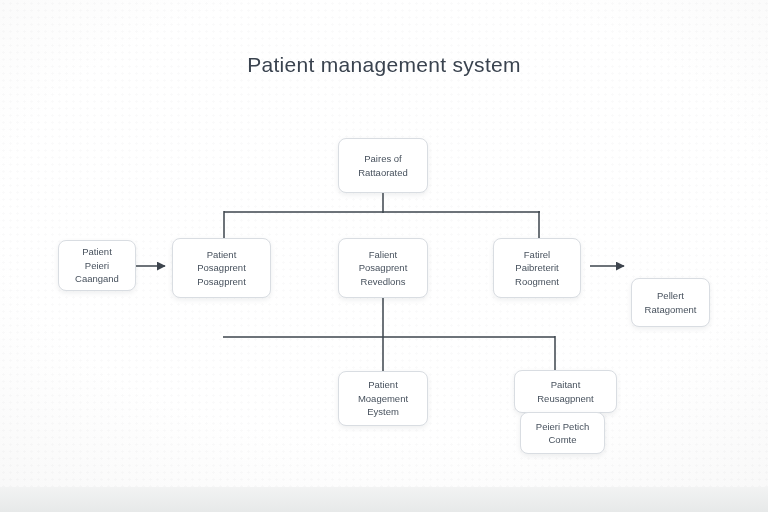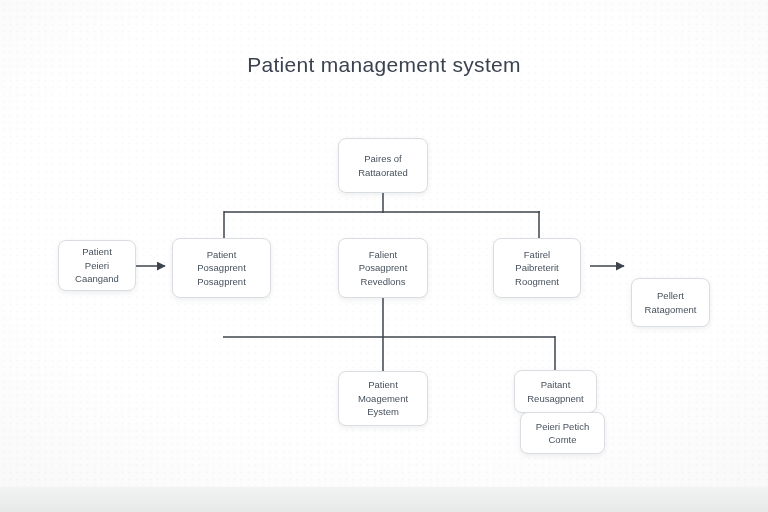--- a/index.html
+++ b/index.html
@@ -29,21 +29,21 @@
   }
   .node span{display:block;white-space:nowrap;}
   
   .n-root{left:338px;top:138px;width:90px;height:55px;}
   .n-left-outer{left:58px;top:240px;width:78px;height:51px;}
   .n-child-left{left:172px;top:238px;width:99px;height:60px;}
   .n-child-center{left:338px;top:238px;width:90px;height:60px;}
   .n-child-right{left:493px;top:238px;width:88px;height:60px;}
   .n-right-outer{left:631px;top:242px;width:79px;height:49px;margin-top:36px;}
   .n-bottom-center{left:338px;top:371px;width:90px;height:55px;}
-  .n-bottom-right{left:514px;top:370px;width:83px;height:43px;}
+  .n-bottom-right{left:514px;top:370px;width:103px;height:43px;}
   .n-bottom-right-2{left:520px;top:412px;width:85px;height:42px;}
   .connectors{position:absolute;left:0;top:0;}
   .connectors line{stroke:#3d444d;stroke-width:1.5;}
   .footer-strip{
     position:absolute;left:0;top:487px;width:768px;height:25px;
     background:linear-gradient(to bottom,#f2f3f3,#e7e9e9);
   }
 </style>
 </head>
 <body>

